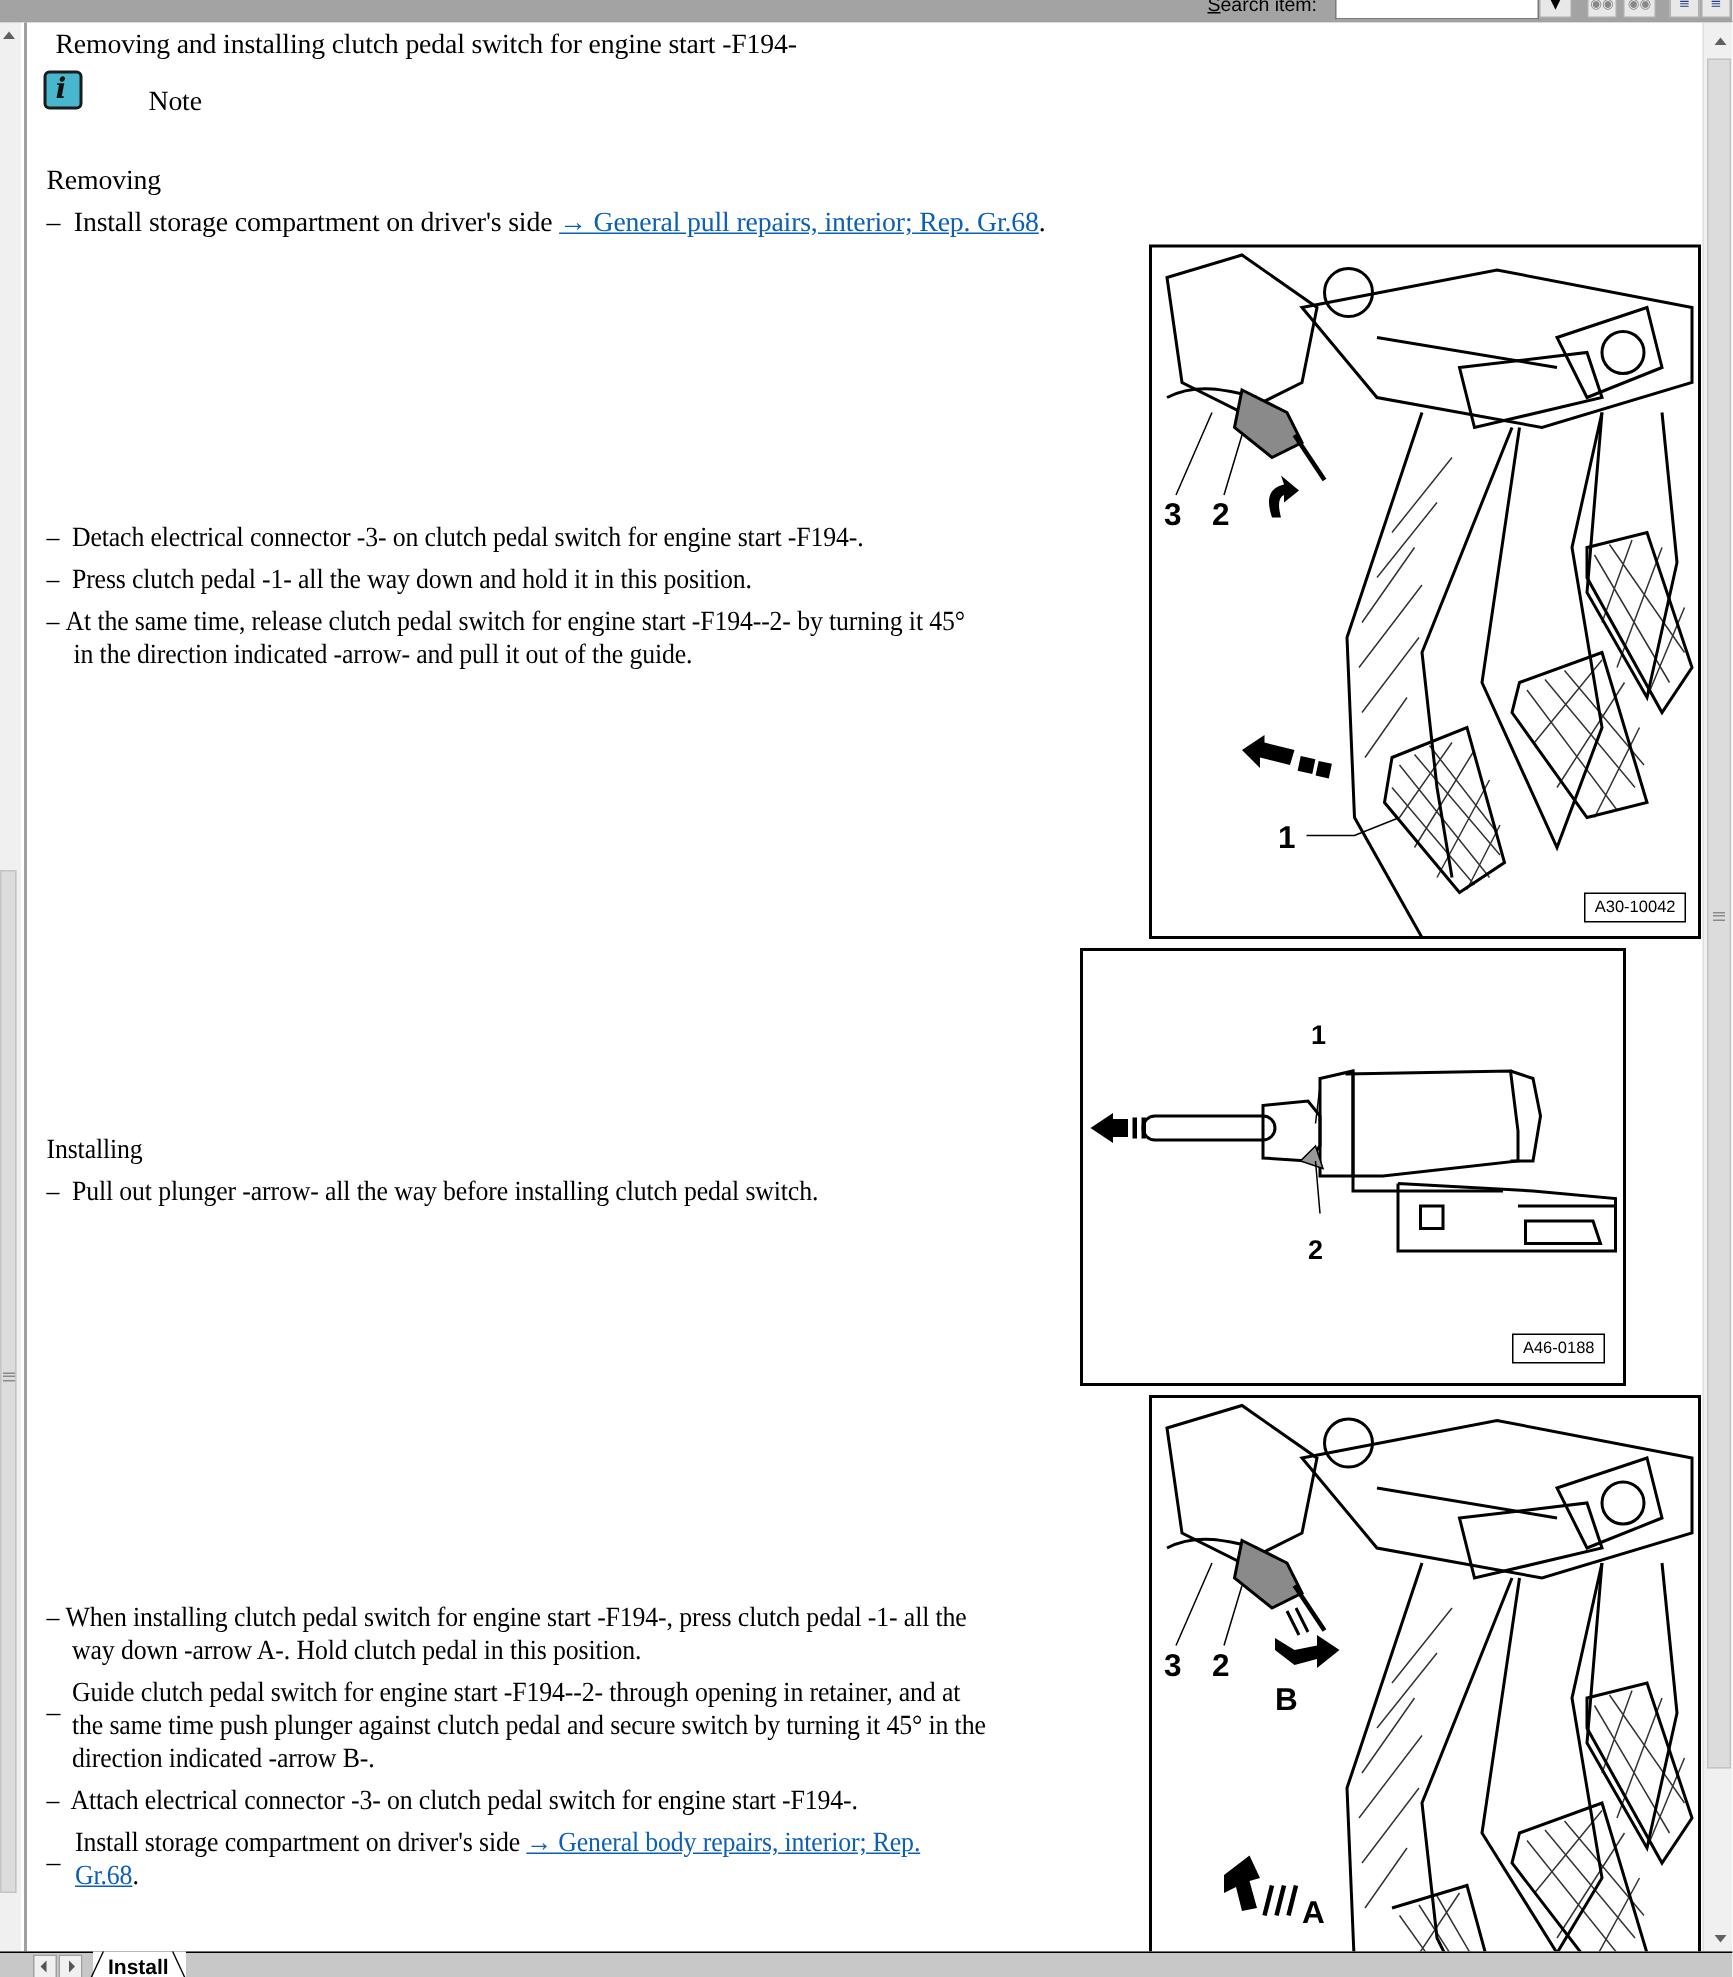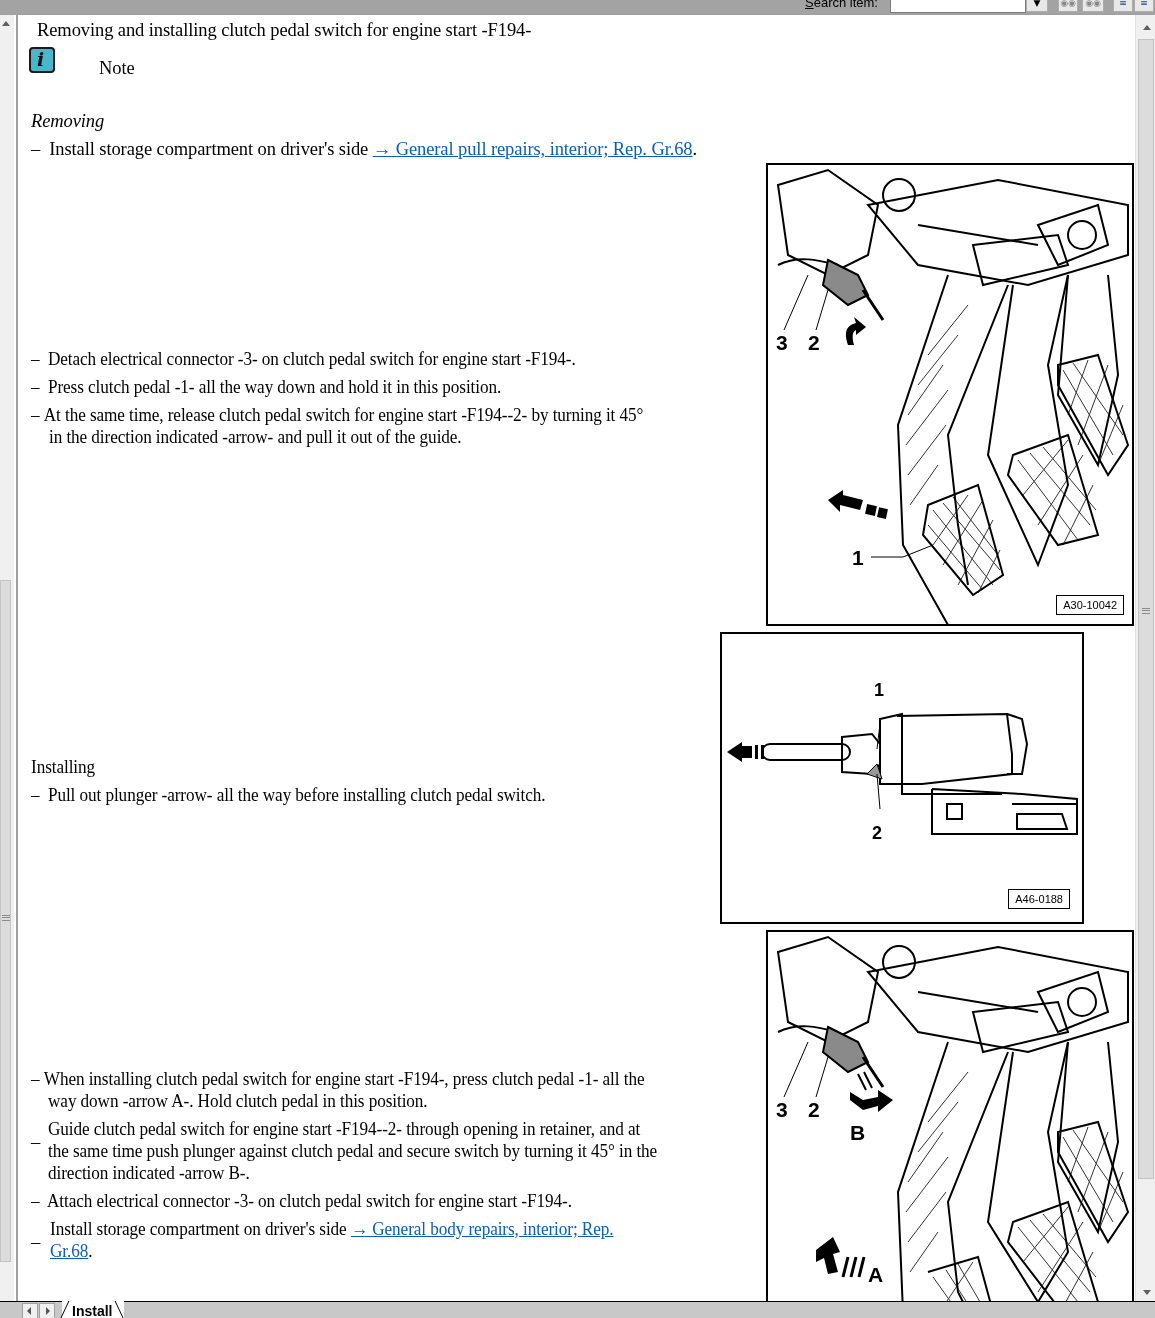--- a/index.html
+++ b/index.html
@@ -76,21 +76,21 @@
 <div class="divider-left"></div>
 <div class="divider-left2"></div>
 
 <div class="content">
   <div class="t" style="left:19px; top:4px;text-align:right;">Removing and installing clutch pedal switch for engine start -F194-</div>
 
   <div class="note-icon">
       <span>i</span>
     </div>
   <div class="t" style="left:52px; top:42px;margin-left:29px;">Note</div>
-  <div class="t" style="left:13px; top:95px;font-style:italic;">Removing</div>
+  <div class="t" style="left:13px; top:95px;">Removing</div>
 
   <div class="t" style="left:13px; top:123px;">
     <span>–</span>&nbsp;
     <span>Install storage compartment on driver's side </span><a class="link">→ General pull repairs, interior; Rep. Gr.68</a><span>.</span>
   </div>
 
   <div class="t" style="left:13px; top:333px; transform:scaleX(0.93); transform-origin:0 0;">
     <span>–</span>&nbsp;
     <span>Detach electrical connector -3- on clutch pedal switch for engine start -F194-.</span>
   </div>

